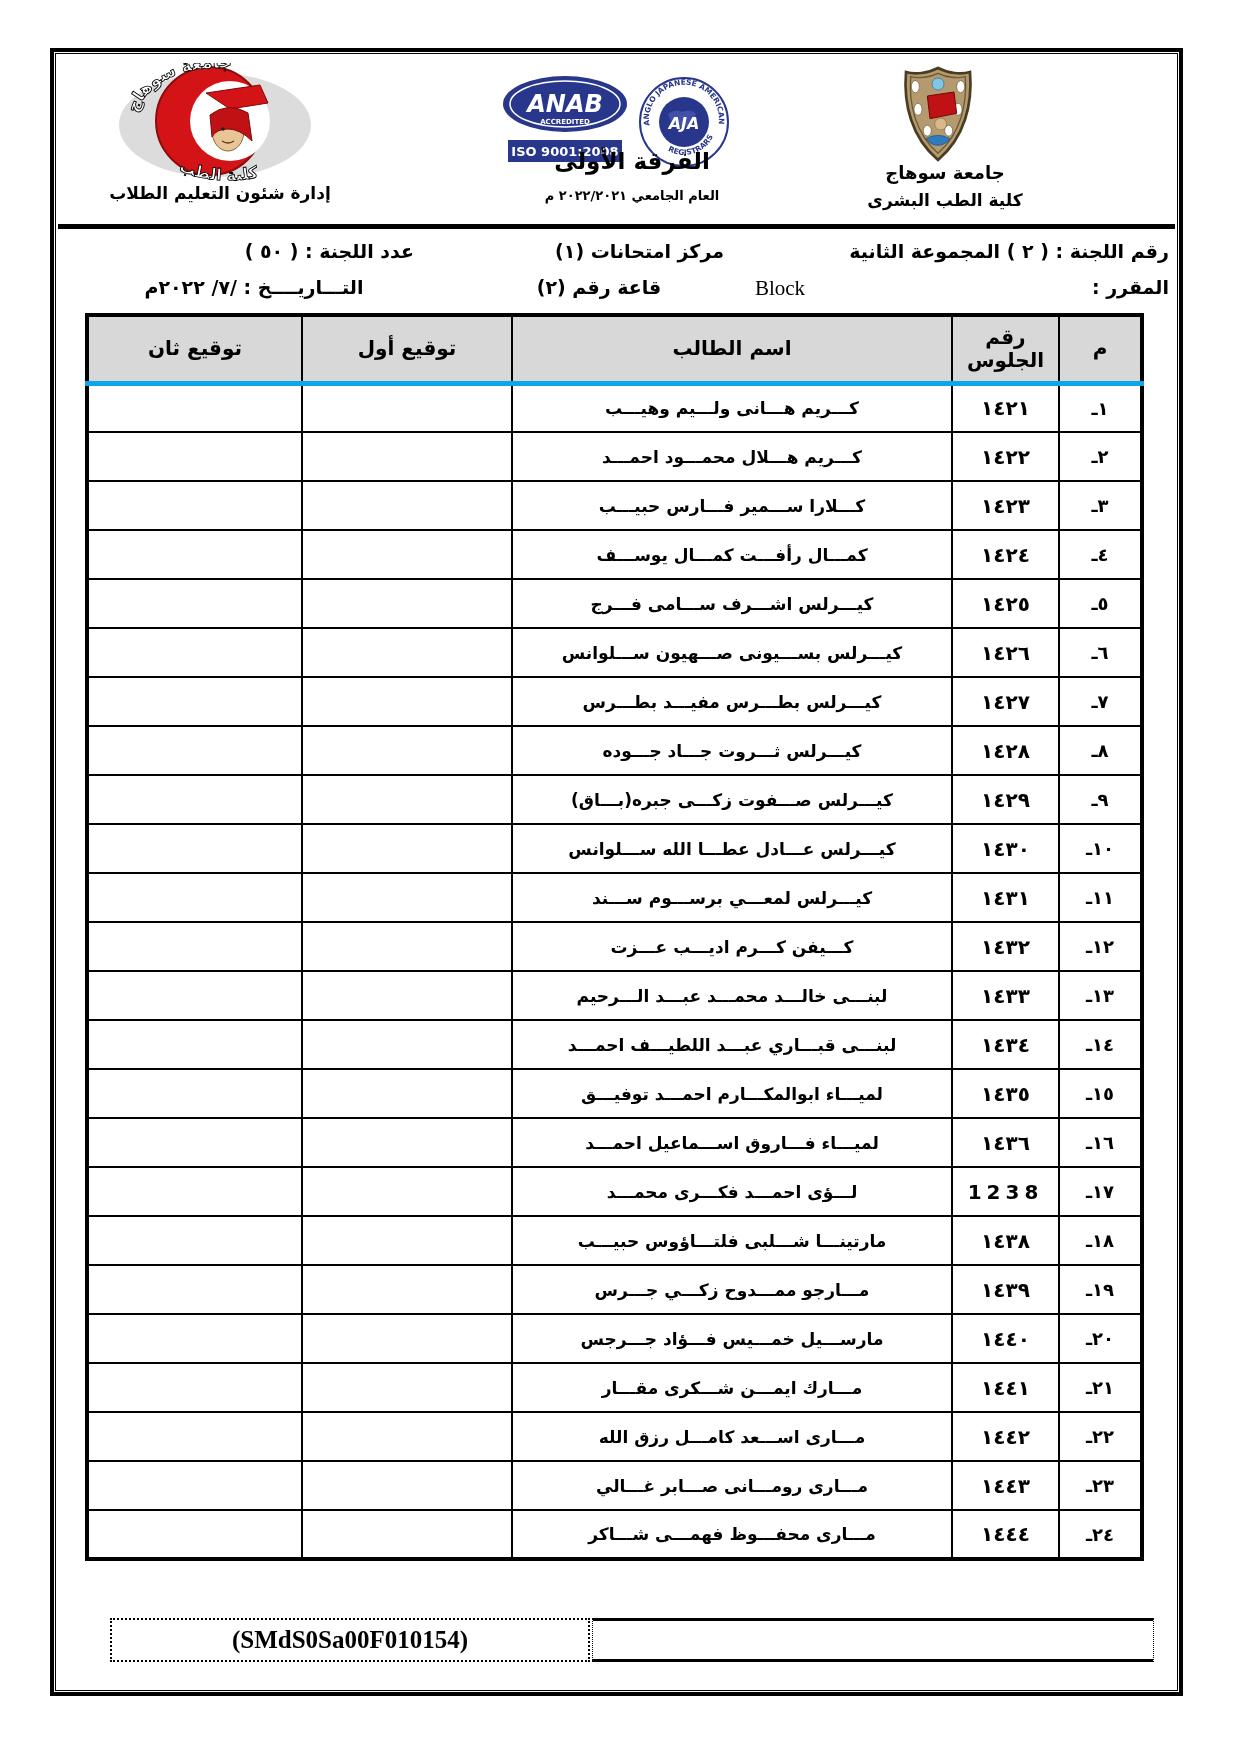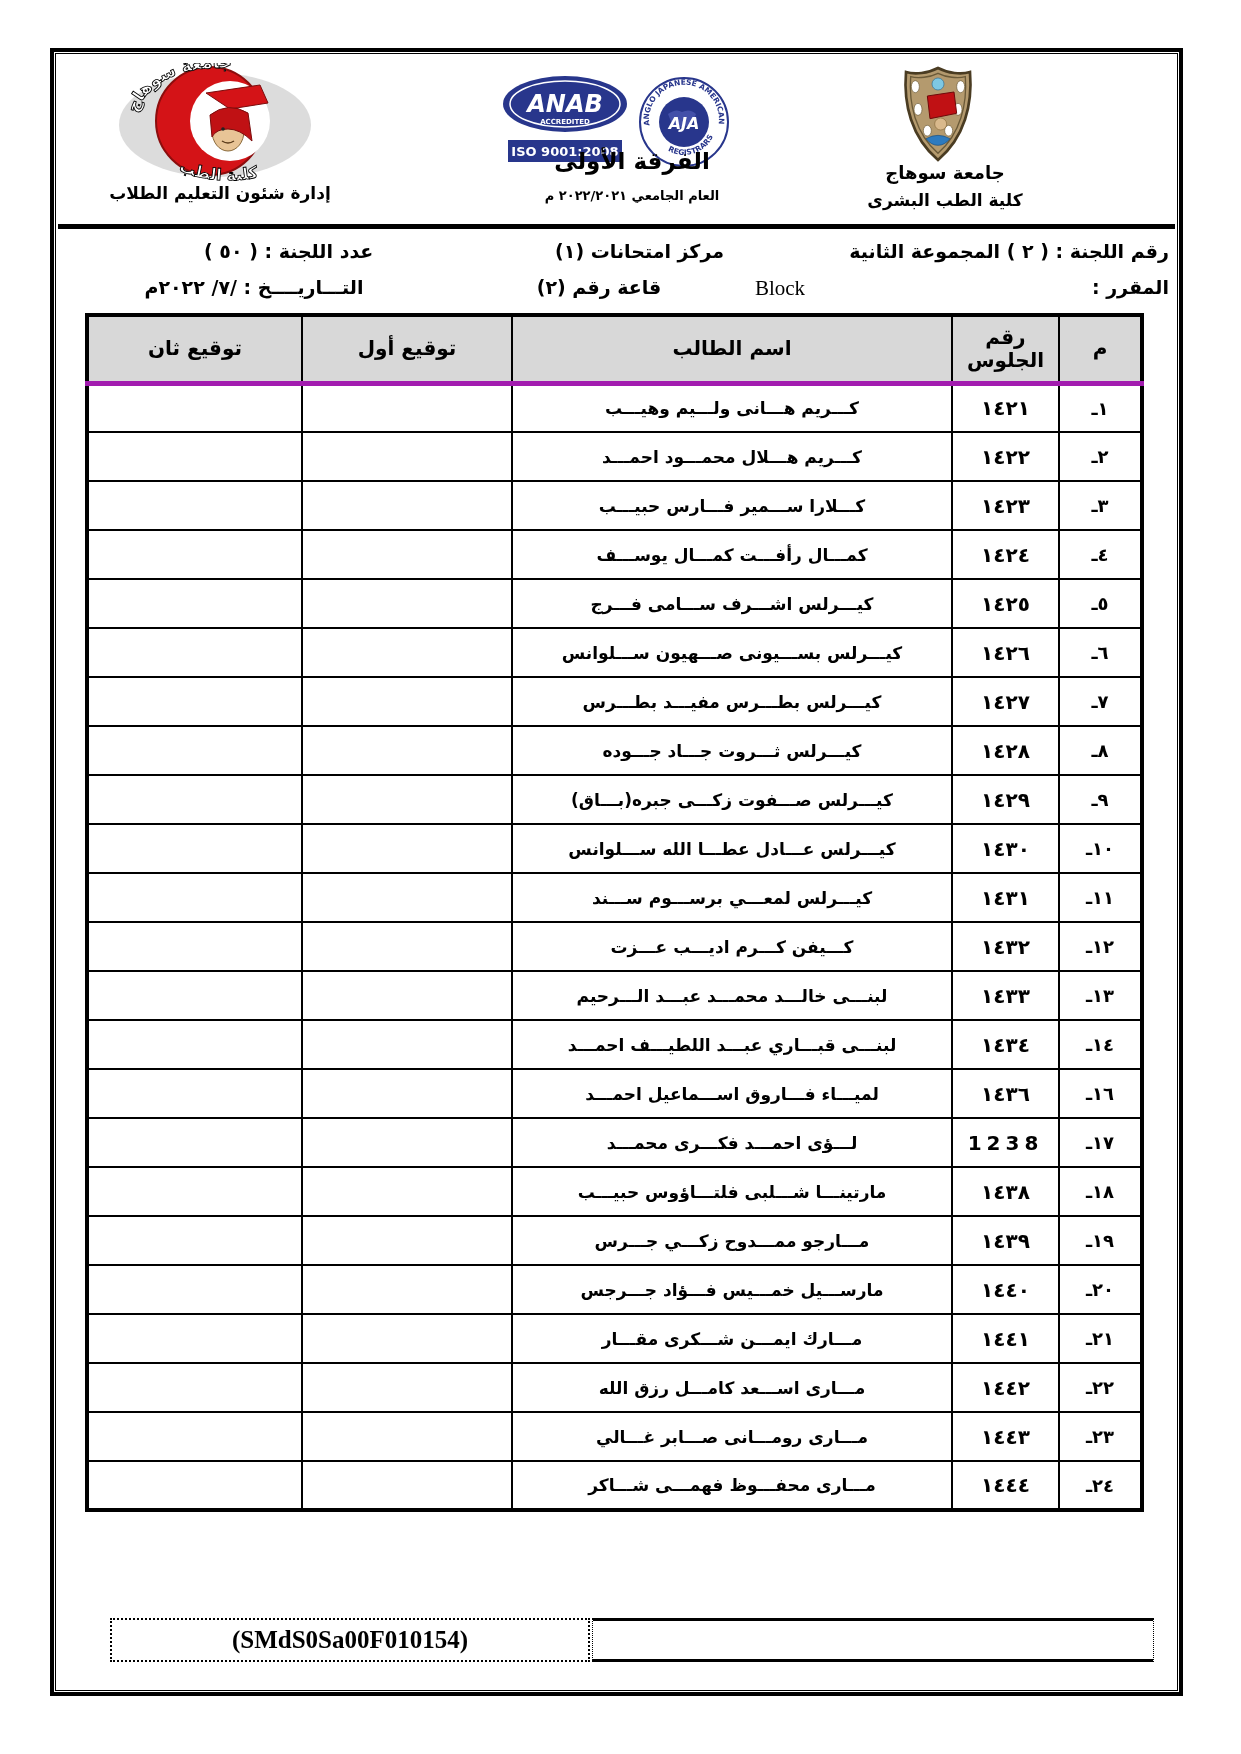--- a/index.html
+++ b/index.html
@@ -18,33 +18,33 @@
   .dept-text{left:6px;top:131px;width:320px;text-align:center;font-size:17px;}
   .title1{left:368px;top:96px;width:420px;text-align:center;font-size:23px;}
   .title2{left:348px;top:136px;width:460px;text-align:center;font-size:13px;}
   .univ-name{left:786px;top:110px;width:210px;text-align:center;font-size:18px;}
   .fac-name{left:786px;top:138px;width:210px;text-align:center;font-size:17px;}
   .head-rule{left:4px;top:172px;width:1117px;height:5px;background:#000;}
   
   .info{font-size:19px;white-space:nowrap;}
   .i-committee{right:10px;top:188px;}
   .i-center{left:420px;top:188px;width:250px;}
-  .i-count{left:150px;top:188px;width:210px;text-align:left;}
+  .i-count{left:150px;top:188px;width:210px;text-align:right;}
   .i-course{right:10px;top:224px;}
   .i-block{left:676px;top:224px;width:100px;text-align:center;font-family:"Liberation Serif",serif;font-weight:normal;font-size:21px;direction:ltr;}
   .i-hall{left:420px;top:224px;width:250px;text-align:center;}
   .i-date{left:50px;top:224px;width:300px;text-align:center;}
   
   table.roster{
     position:absolute;left:31px;top:261px;width:1055px;
     border-collapse:collapse;table-layout:fixed;border:4px solid #000;
   }
   table.roster th,table.roster td{border:2px solid #000;padding:0;box-sizing:border-box;}
   table.roster thead th{
-    background:#d8d8d8;border-bottom:5px solid #a21caf;height:68px;
+    background:#d8d8d8;border-bottom:5px solid #0ea5e9;height:68px;
     font-size:20px;font-weight:bold;direction:rtl;line-height:1.15;
   }
   table.roster tbody tr{height:49px;}
   td.c-name{direction:rtl;text-align:center;font-weight:bold;font-size:17px;white-space:nowrap;overflow:hidden;}
   td.c-seat{direction:rtl;text-align:center;font-weight:bold;font-size:20px;letter-spacing:5px;}
   td.c-serial{direction:rtl;text-align:center;font-weight:bold;font-size:18px;}
   td.c-sig1,td.c-sig2{background:#fff;}
   
   .foot-box-left{
     left:56px;top:1566px;width:480px;height:44px;border:2px dotted #000;
@@ -251,20 +251,27 @@
         <tr>
     <td class="c-sig2"></td>
     <td class="c-sig1"></td>
     <td class="c-name">لبنـــى قبـــاري عبـــد اللطيـــف احمـــد</td>
     <td class="c-seat">١٤٣٤</td>
     <td class="c-serial">١٤ـ</td>
   </tr>
         <tr>
     <td class="c-sig2"></td>
     <td class="c-sig1"></td>
+    <td class="c-name">لميـــاء ابوالمكـــارم احمـــد توفيـــق</td>
+    <td class="c-seat">١٤٣٥</td>
+    <td class="c-serial">١٥ـ</td>
+  </tr>
+        <tr>
+    <td class="c-sig2"></td>
+    <td class="c-sig1"></td>
     <td class="c-name">لميـــاء فـــاروق اســـماعيل احمـــد</td>
     <td class="c-seat">١٤٣٦</td>
     <td class="c-serial">١٦ـ</td>
   </tr>
         <tr>
     <td class="c-sig2"></td>
     <td class="c-sig1"></td>
     <td class="c-name">لـــؤى احمـــد فكـــرى محمـــد</td>
     <td class="c-seat">1238</td>
     <td class="c-serial">١٧ـ</td>

